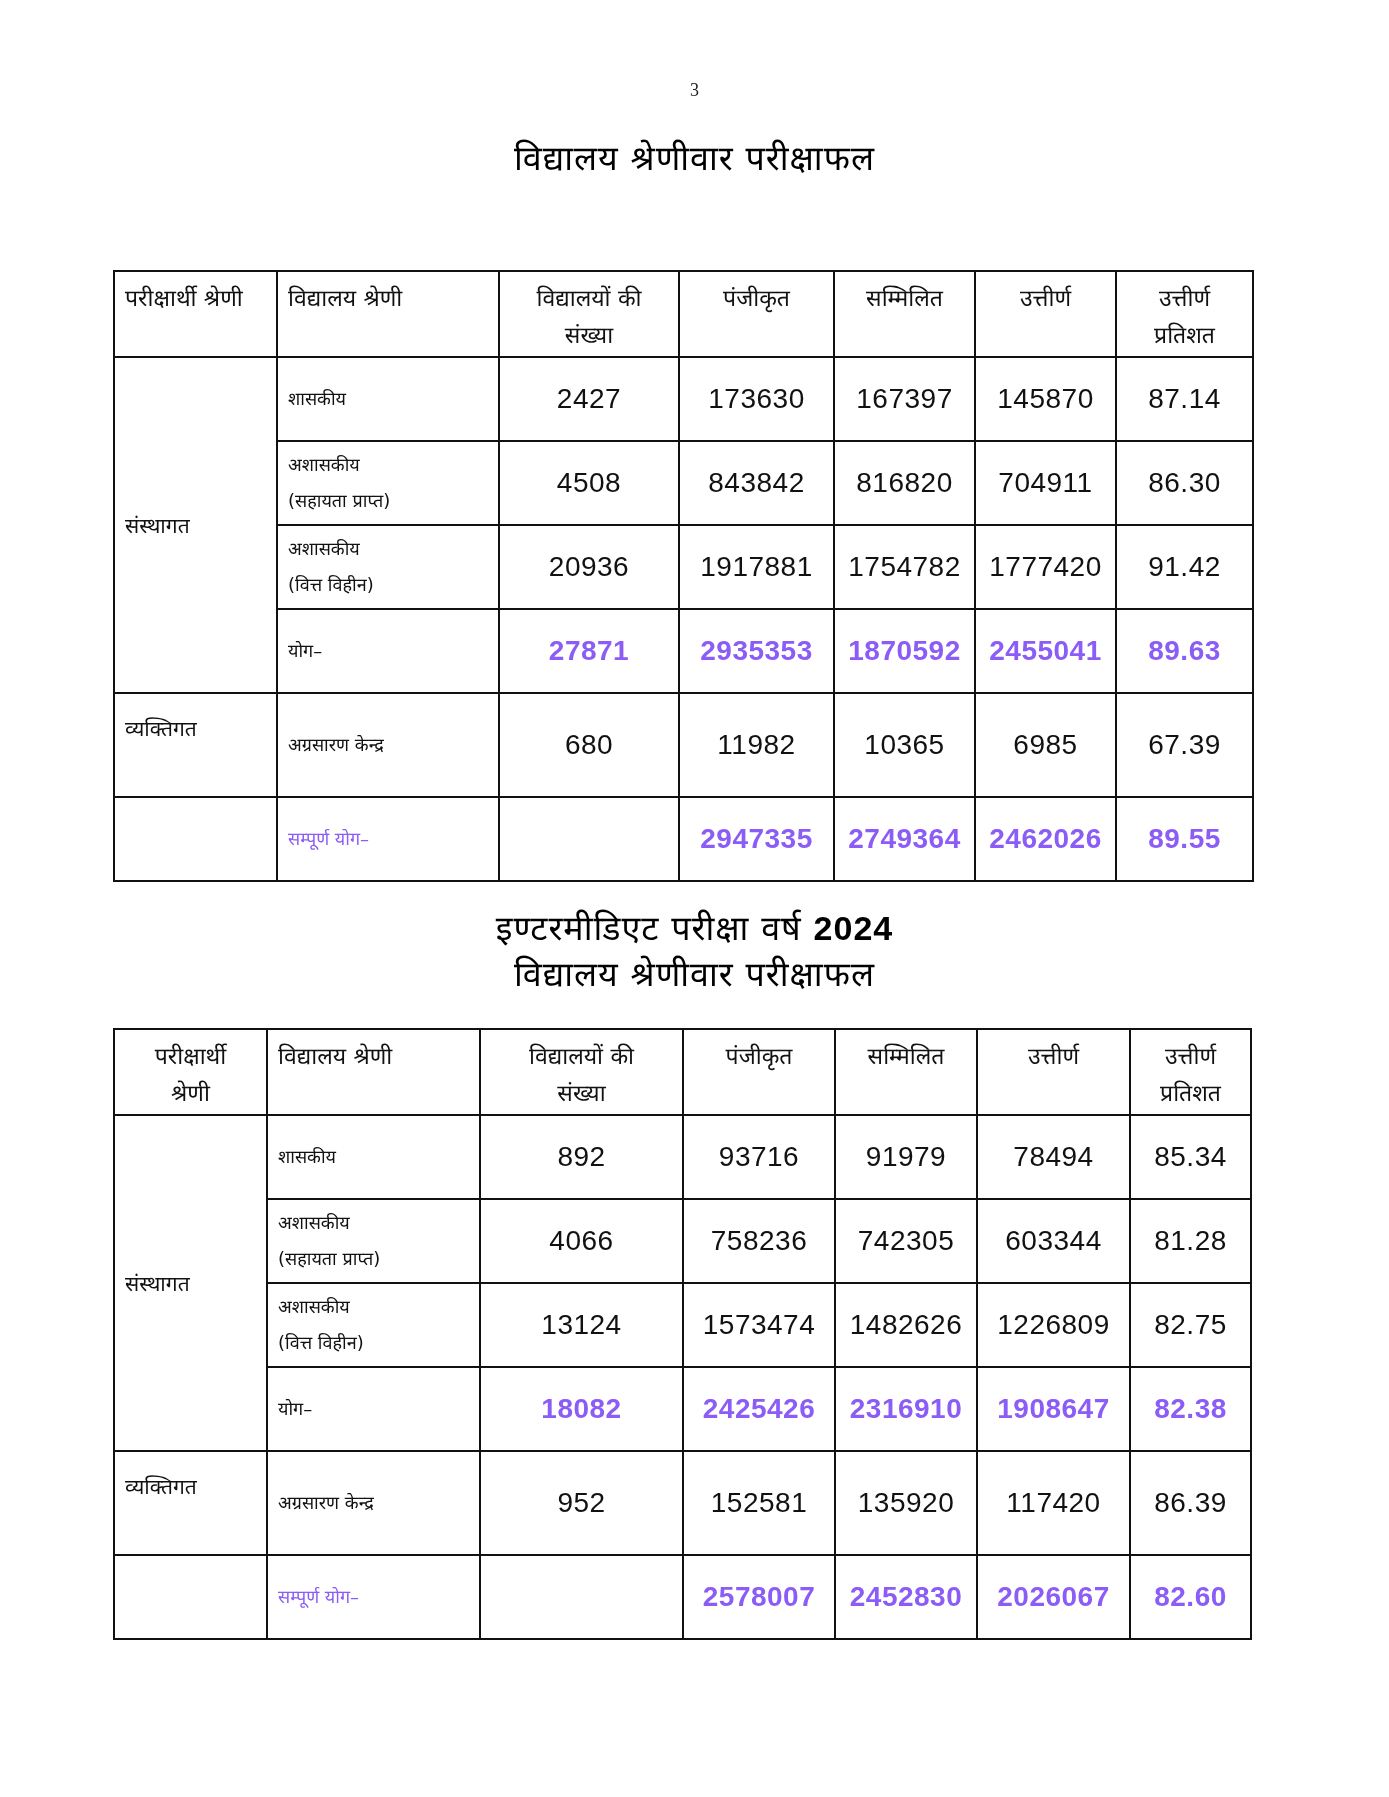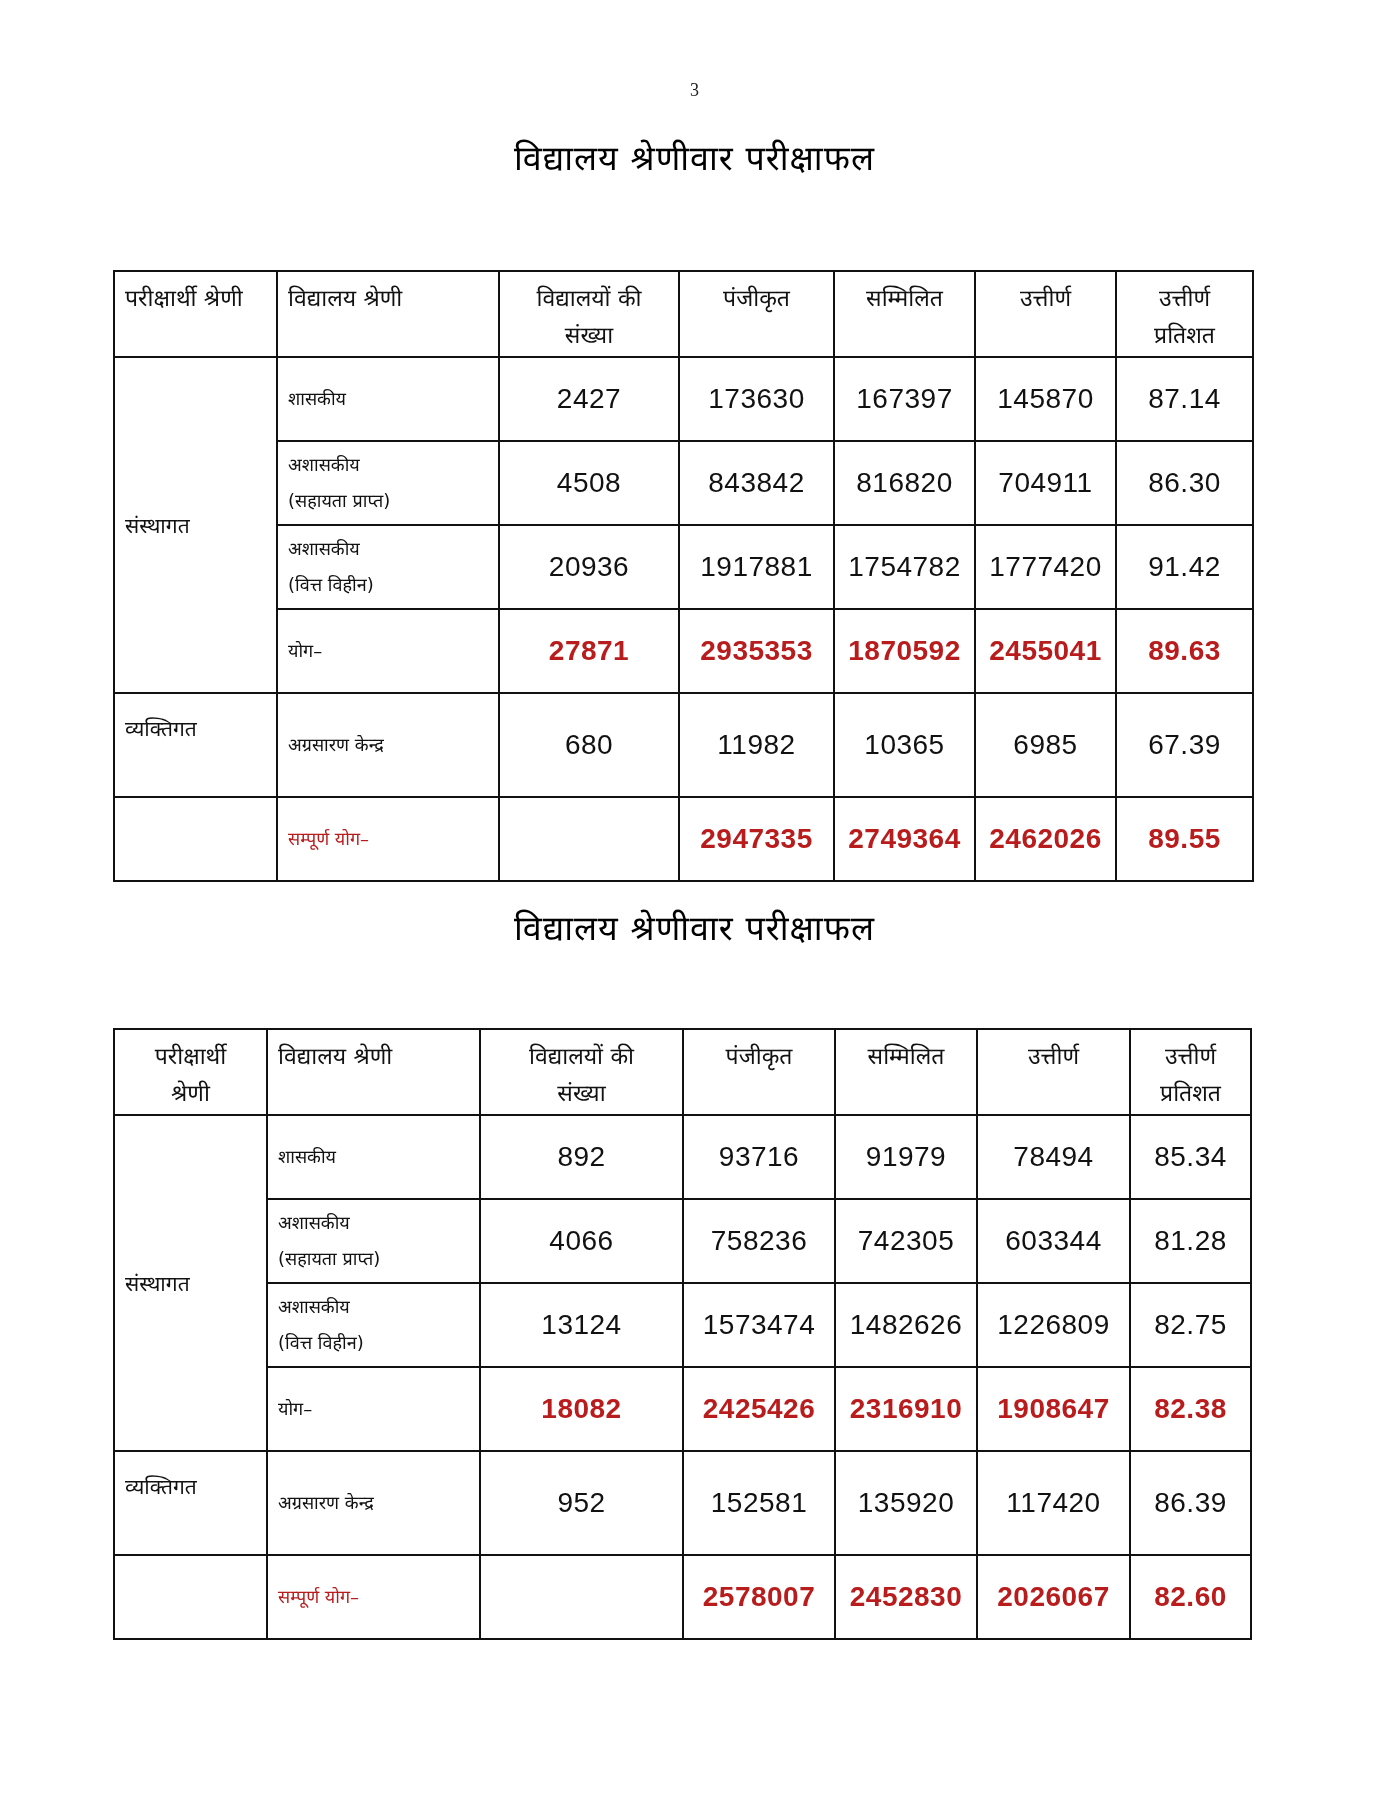--- a/index.html
+++ b/index.html
@@ -36,21 +36,21 @@
   }
   table.res th.left { text-align: left; }
   table.res td { height: 82px; }
   td.num {
     text-align: center; font-family: "Liberation Sans", "DejaVu Sans", sans-serif;
     font-size: 28px; letter-spacing: 0.5px;
   }
   td.cat { text-align: left; font-size: 18px; line-height: 36px; }
   td.grp { text-align: left; font-size: 21px; }
   td.grp.top { vertical-align: top; padding-top: 20px; }
-  .red { color: #b91c1c; }
+  .red { color: #8b5cf6; }
   td.num.bold { font-weight: bold; }
 </style>
 </head>
 <body>
 
 <div class="page-num">3</div>
 
 <div class="title-block" id="t1-title">
   <span class="line">विद्यालय श्रेणीवार परीक्षाफल</span>
 </div>
@@ -123,20 +123,21 @@
     <td class="num"></td>
     <td class="num bold red">2947335</td>
     <td class="num bold red">2749364</td>
     <td class="num bold red">2462026</td>
     <td class="num bold red">89.55</td>
   </tr>
 </tbody>
   </table>
 
 <div class="title-block" id="t2-title">
+  <span class="line"><span>इण्टरमीडिएट परीक्षा वर्ष</span> <span class="year">2024</span></span>
   <span class="line">विद्यालय श्रेणीवार परीक्षाफल</span>
 </div>
 
 <table class="res" id="table2">
   <colgroup>
     <col style="width:153px">
       <col style="width:213px">
       <col style="width:203px">
     <col style="width:152px">
       <col style="width:142px">

